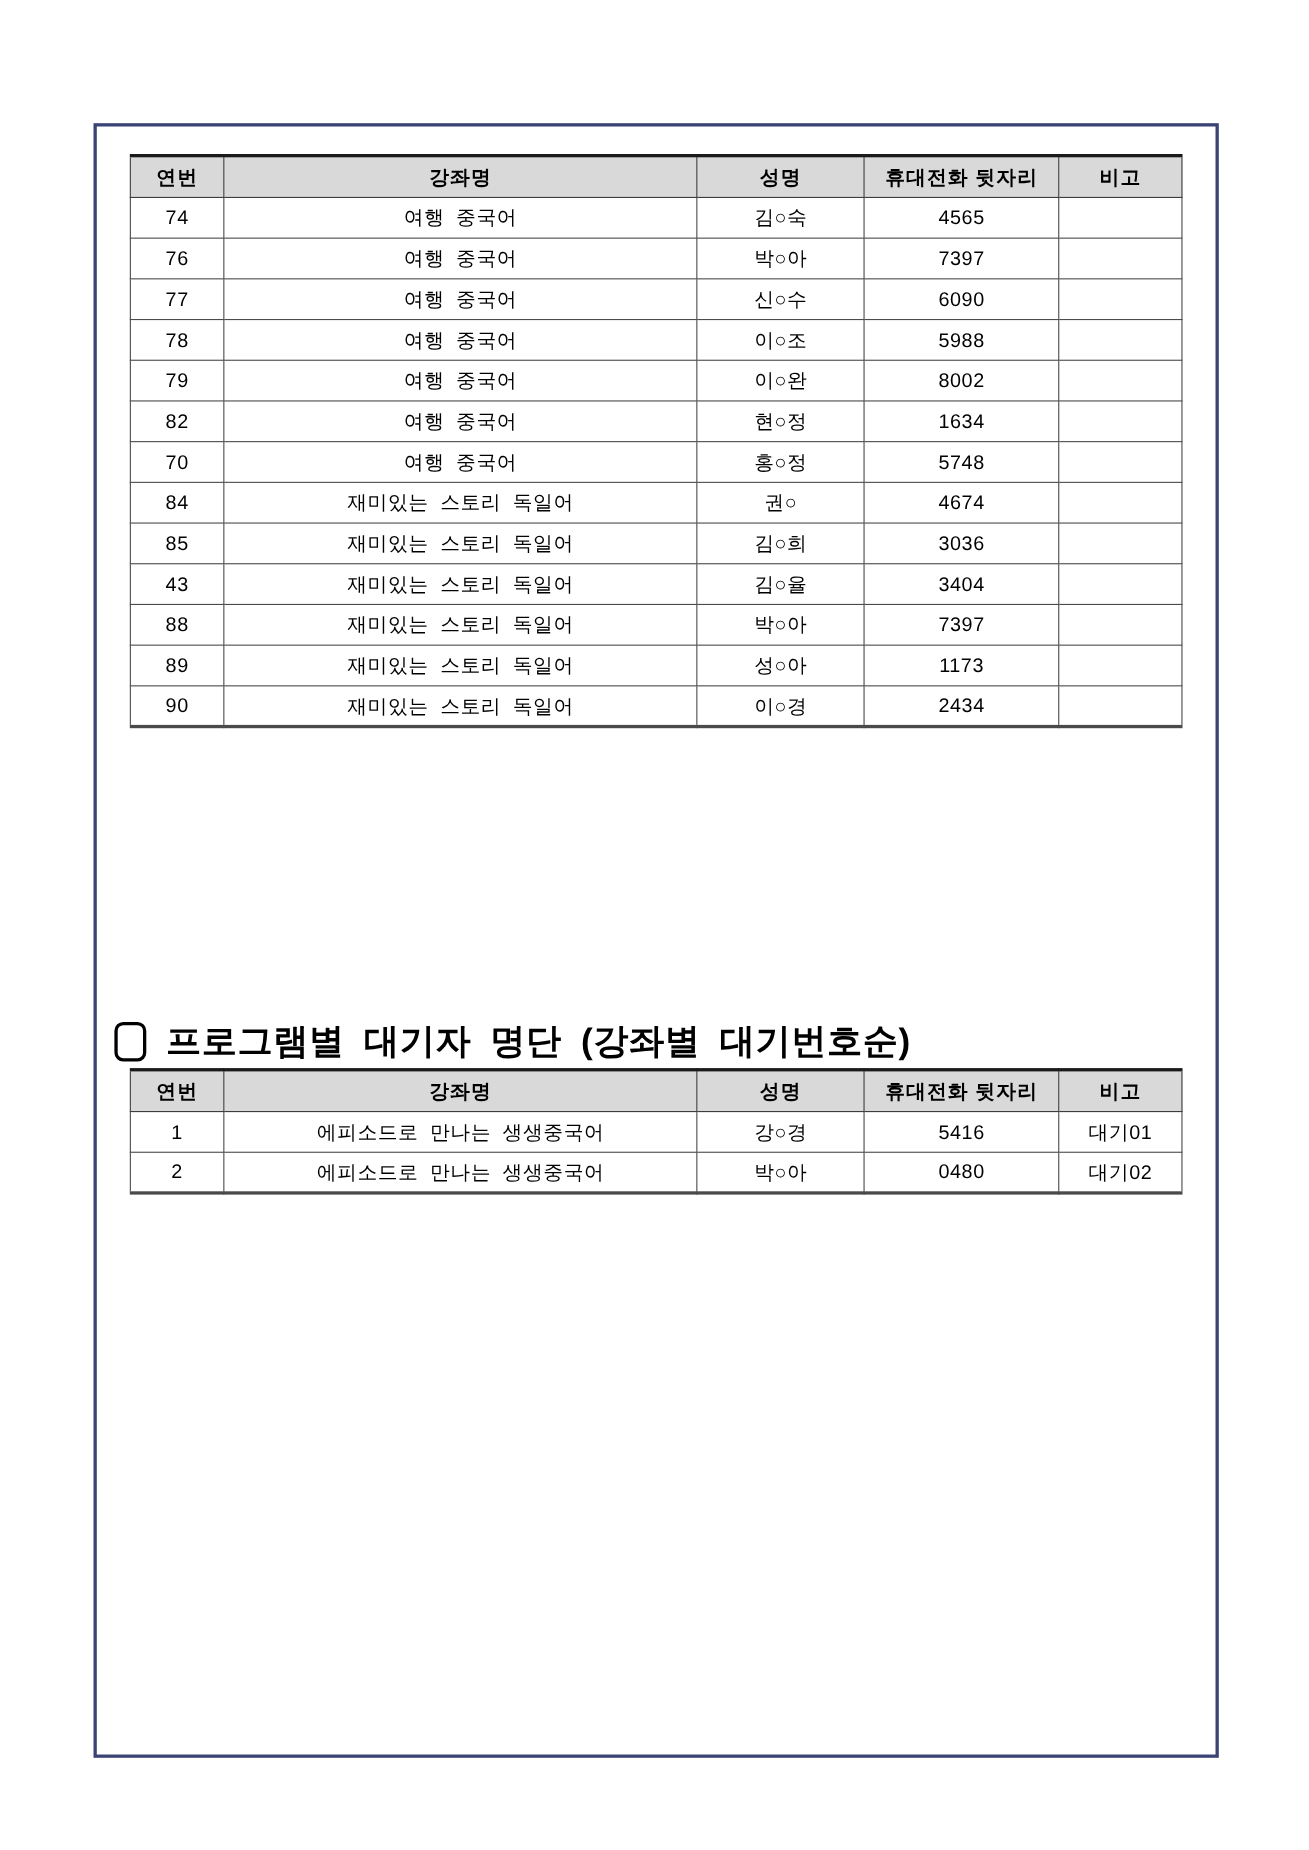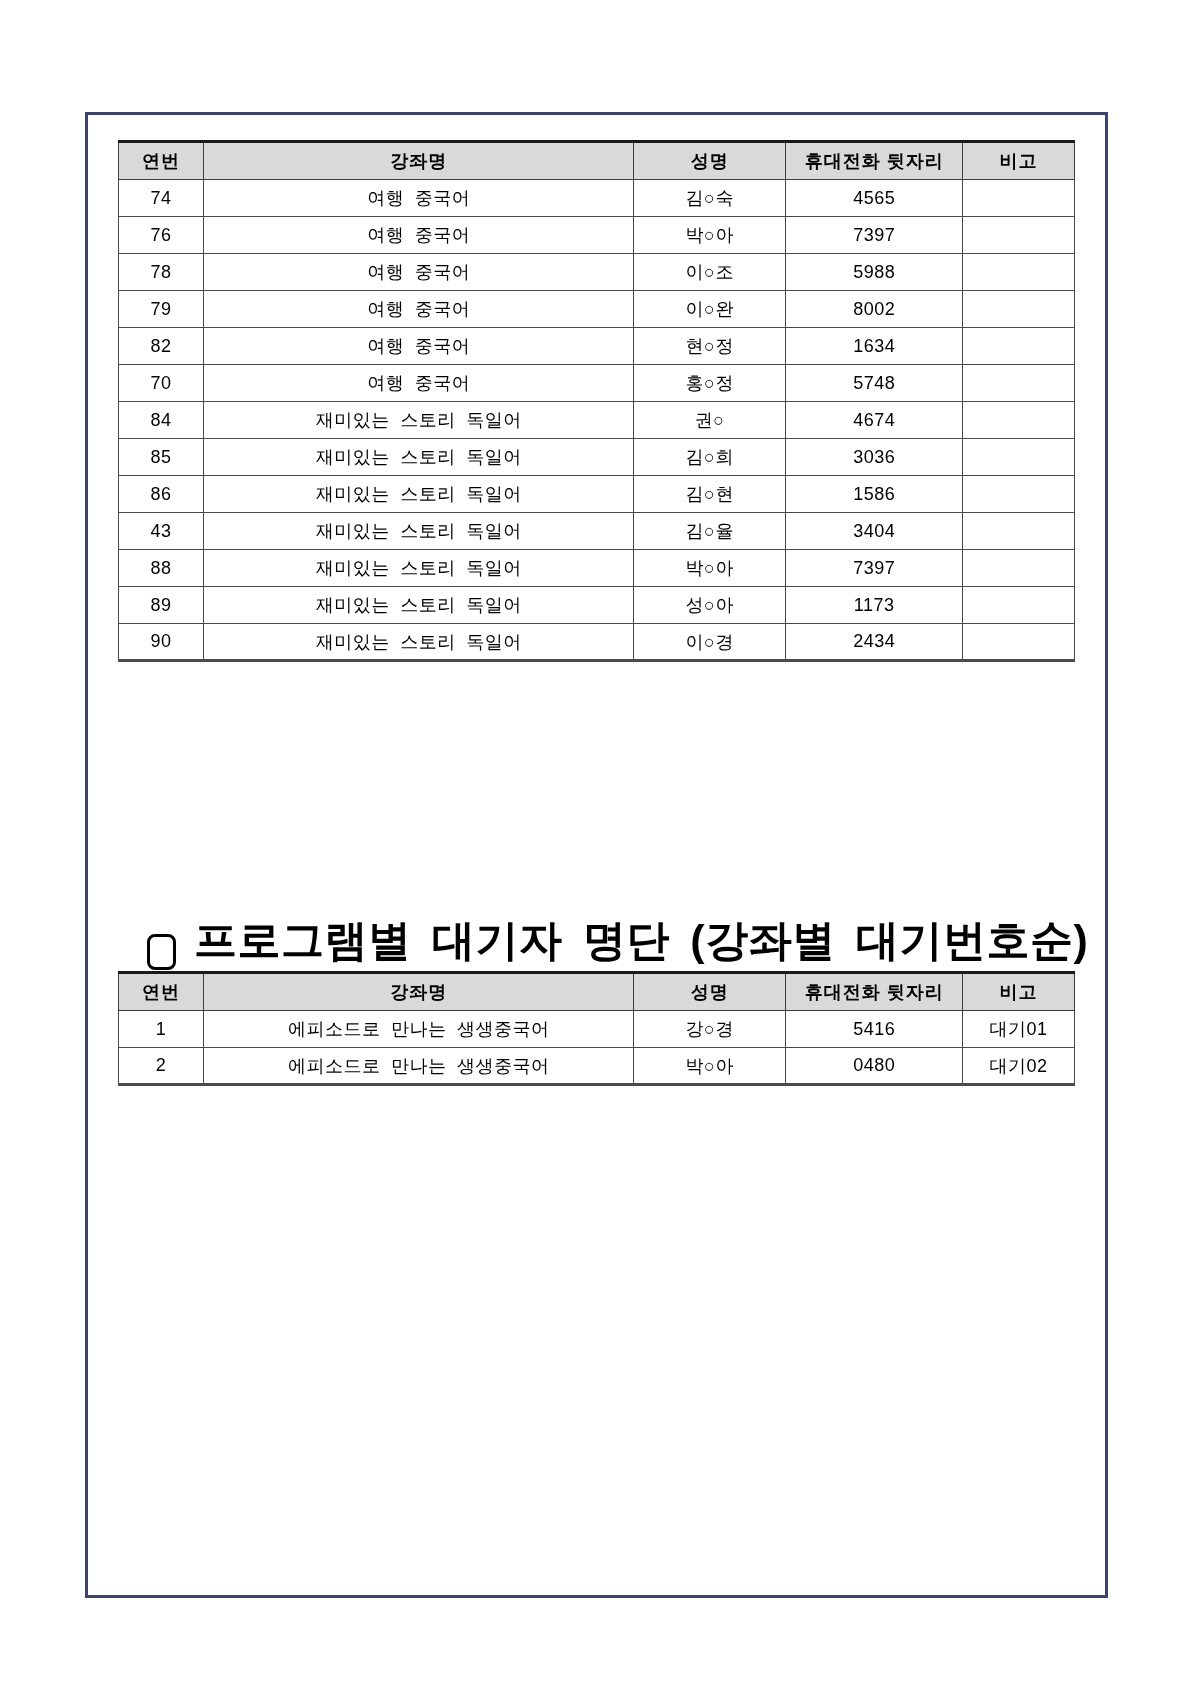--- a/index.html
+++ b/index.html
@@ -49,27 +49,26 @@
   table.data-table td:first-child,
   table.data-table td:nth-child(4) {
     letter-spacing: 0.5px; word-spacing: 0;
   }
 
   .section-title {
     position: absolute;
     left: 104px; top: 924px;
     height: 46px;
     display: flex;
-    align-items: flex-end;
-    font-size: 43px;
+    align-items: center;
+    font-size: 32px;
     font-weight: 800;
     letter-spacing: 0.5px;
     word-spacing: 8px;
     white-space: nowrap;
-    margin-left: 43px;
   }
   .checkbox-glyph {
     display: inline-block;
     width: 29px; height: 36px;
     border: 3.5px solid #000;
     border-radius: 8px;
     margin-right: 18px;
     flex: 0 0 auto;
   }
 </style>
@@ -107,20 +106,27 @@
             <td></td>
           </tr>
           <tr>
             <td>76</td>
             <td>여행 중국어</td>
             <td>박○아</td>
             <td>7397</td>
             <td></td>
           </tr>
           <tr>
+            <td>77</td>
+            <td>여행 중국어</td>
+            <td>신○수</td>
+            <td>6090</td>
+            <td></td>
+          </tr>
+          <tr>
             <td>78</td>
             <td>여행 중국어</td>
             <td>이○조</td>
             <td>5988</td>
             <td></td>
           </tr>
           <tr>
             <td>79</td>
             <td>여행 중국어</td>
             <td>이○완</td>
@@ -146,27 +152,20 @@
             <td>재미있는 스토리 독일어</td>
             <td>권○</td>
             <td>4674</td>
             <td></td>
           </tr>
           <tr>
             <td>85</td>
             <td>재미있는 스토리 독일어</td>
             <td>김○희</td>
             <td>3036</td>
-            <td></td>
-          </tr>
-          <tr>
-            <td>86</td>
-            <td>재미있는 스토리 독일어</td>
-            <td>김○현</td>
-            <td>1586</td>
             <td></td>
           </tr>
           <tr>
             <td>43</td>
             <td>재미있는 스토리 독일어</td>
             <td>김○율</td>
             <td>3404</td>
             <td></td>
           </tr>
           <tr>

